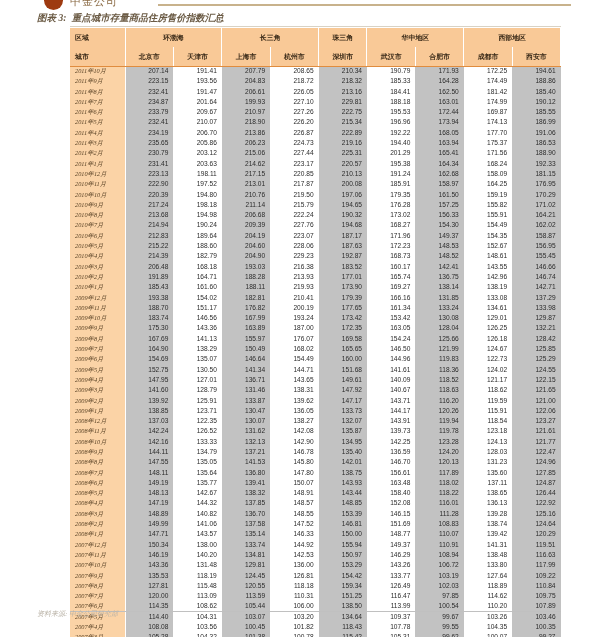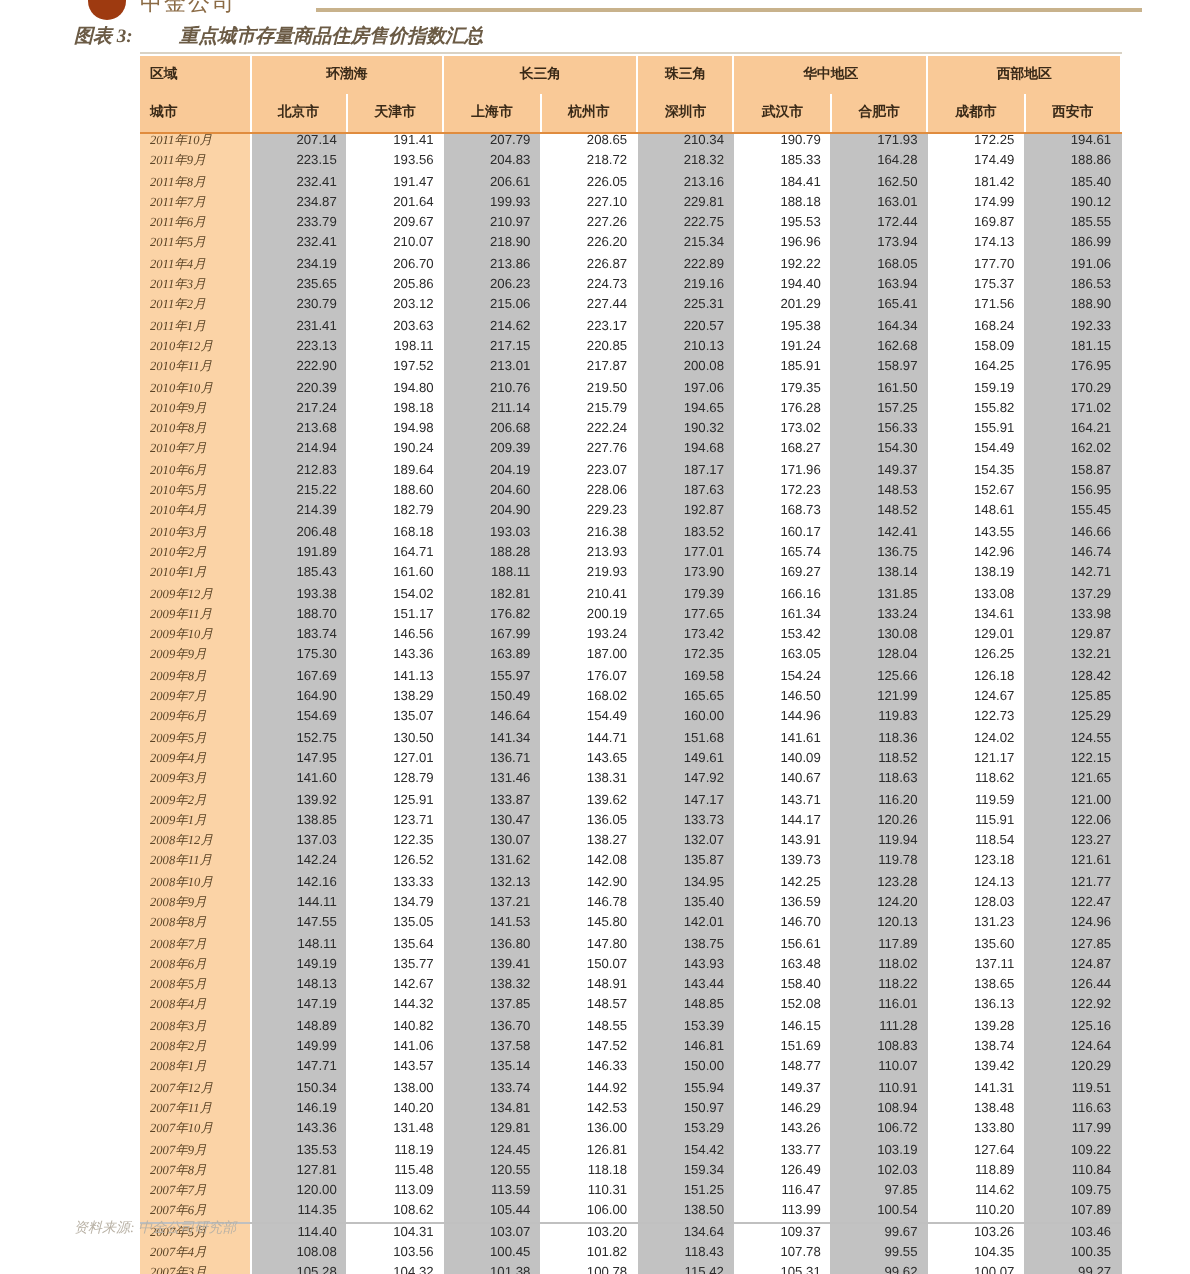--- a/index.html
+++ b/index.html
@@ -26,21 +26,21 @@
     position:absolute;left:148px;top:4px;width:413px;height:2px;
     background:#c8b28c;
   }
 
   
   #caption{
     position:absolute;left:37px;top:12px;
     font-size:9.5px;font-style:italic;font-weight:bold;color:#6b5b45;
     white-space:nowrap;
   }
-  #caption .cap-label{margin-right:21px;}
+  #caption .cap-label{margin-right:3px;}
   #caption-rule{
     position:absolute;left:70px;top:26px;width:491px;height:1px;
     background:#d9d2c4;
   }
 
   
   #table-wrap{
     position:absolute;left:70px;top:28px;width:491px;
   }
   table{

